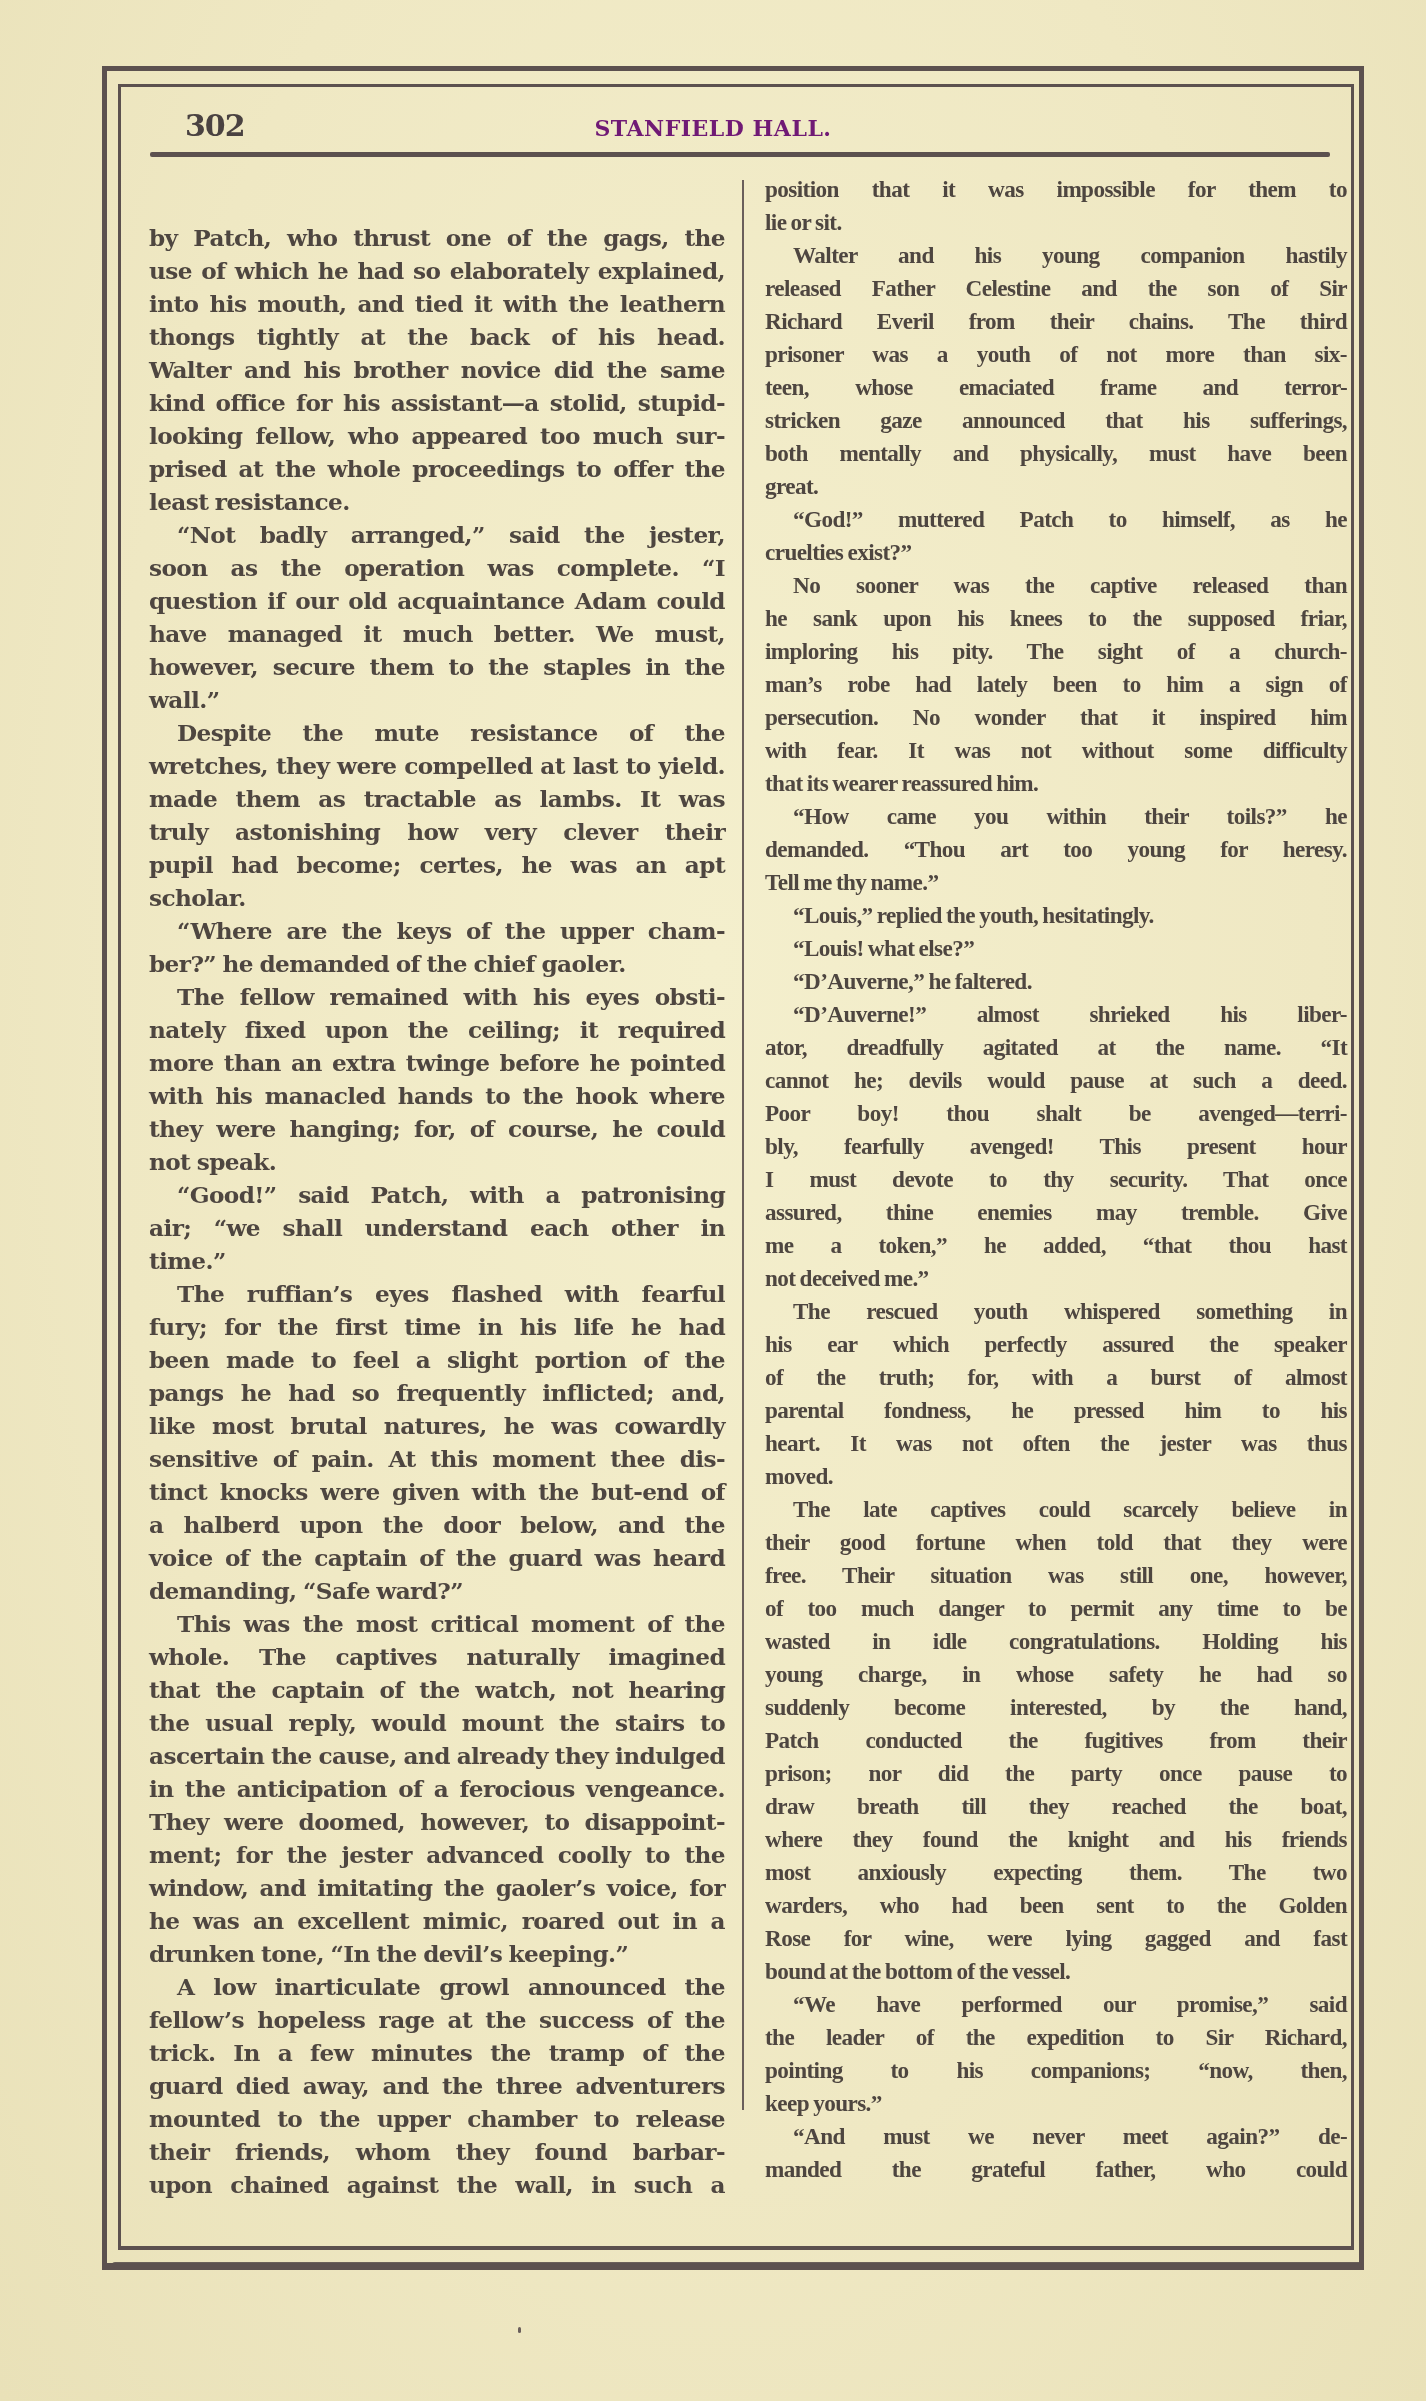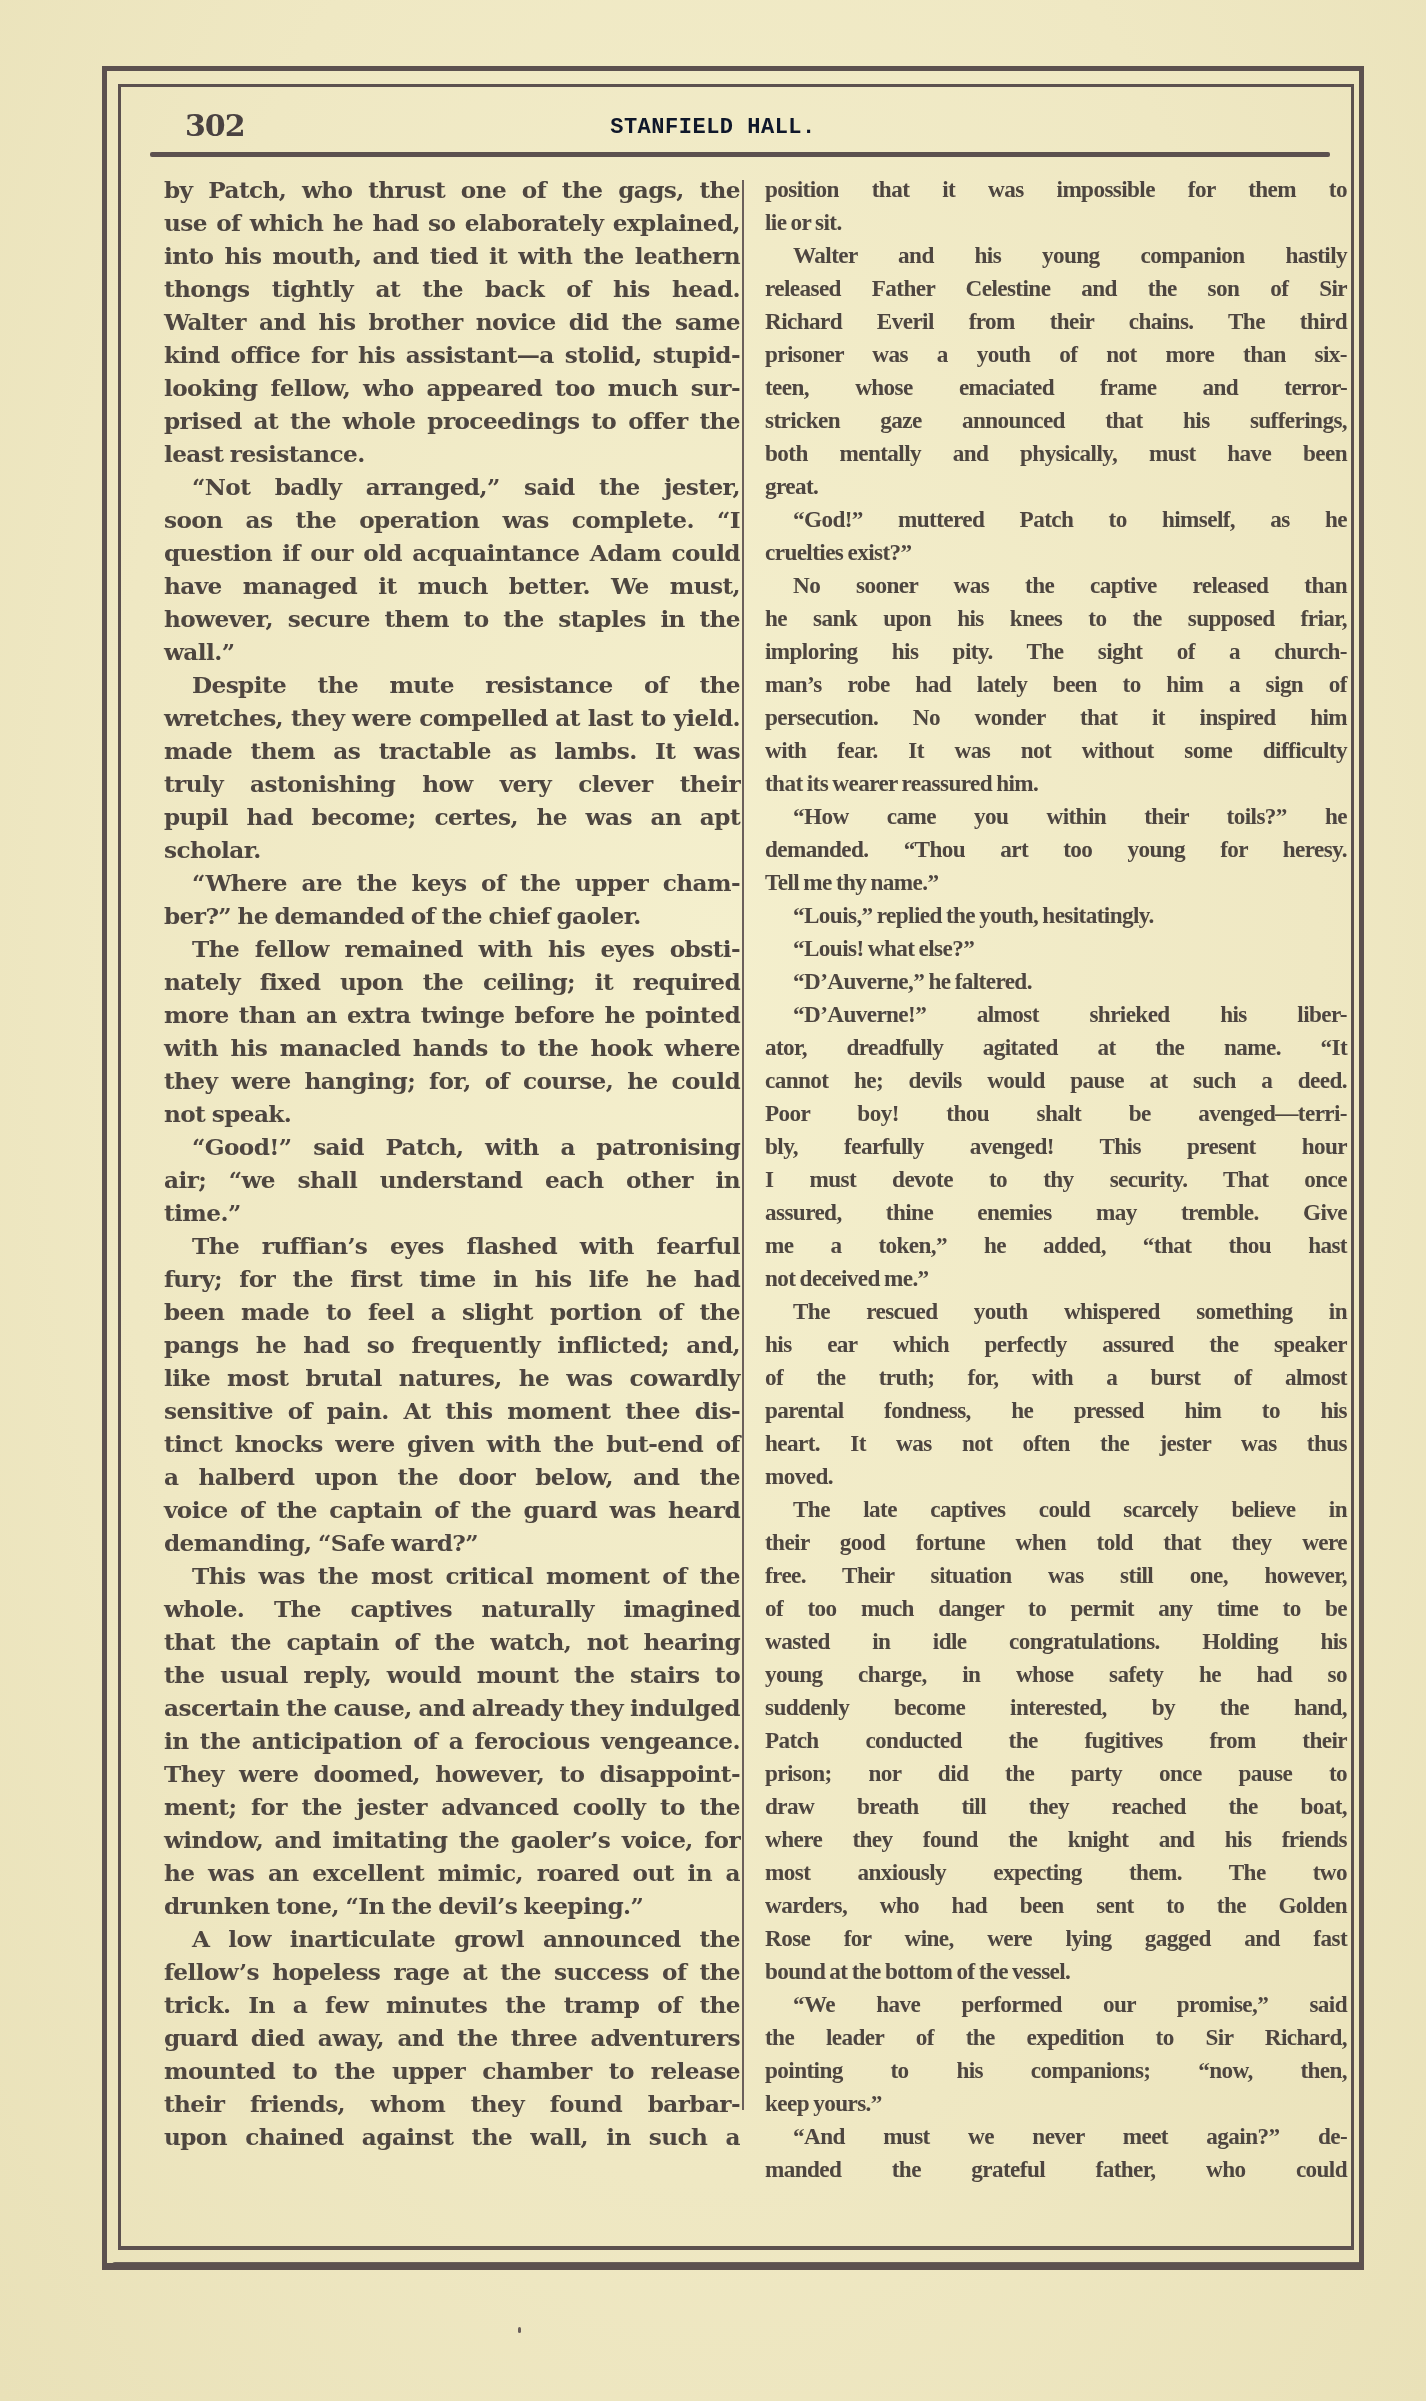--- a/index.html
+++ b/index.html
@@ -17,36 +17,36 @@
   .frame-inner {
     position:absolute; left:118px; top:84px; width:1236px; height:2166px;
     border:3px solid #5c514f; border-bottom-width:4px; box-sizing:border-box;
   }
   .page-number {
     position:absolute; left:185px; top:108px; font-size:30px; font-weight:bold;
     letter-spacing:-1px; color:#4a4241;text-align:center;
   }
   .running-head {
     position:absolute; left:0; width:1426px; top:115px; text-align:center;
-    font-size:22px; font-weight:bold; letter-spacing:0.5px; color:#0f172a;font-family:Liberation Mono, monospace;
+    font-size:22px; font-weight:bold; letter-spacing:0.5px; color:#701a75;
   }
   .head-rule {
     position:absolute; left:150px; top:152px; width:1180px; height:5px;
     background:#5c514f; border-radius:2px;
   }
   .col-divider {
     position:absolute; left:742px; top:180px; width:2px; height:1930px;
     background:#6a5f5b;
   }
   .column {
     position:absolute; top:173px; width:576px;
     font-size:23.2px; line-height:33px; font-weight:bold;
     text-align:justify; letter-spacing:-0.6px; word-spacing:-1px;
   }
-  .col-left { left:164px; }
+  .col-left { left:149px;margin-top:48px; }
   .col-right { left:765px; width:582px;font-family:Liberation Serif, serif; }
   .line { display:block; white-space:nowrap; text-align-last:justify; height:33px; overflow:visible; }
   .line.last { text-align-last:left; }
   .line.indent { padding-left:28px; }
   .bottom-rule {
     position:absolute; left:112px; top:2262px; width:1250px; height:6px;
     background:#5c514f; border-radius:3px; opacity:0.9;
   }
   .smudge {
     position:absolute; left:518px; top:2327px; width:3px; height:6px; background:#6a5f5b; border-radius:2px;

